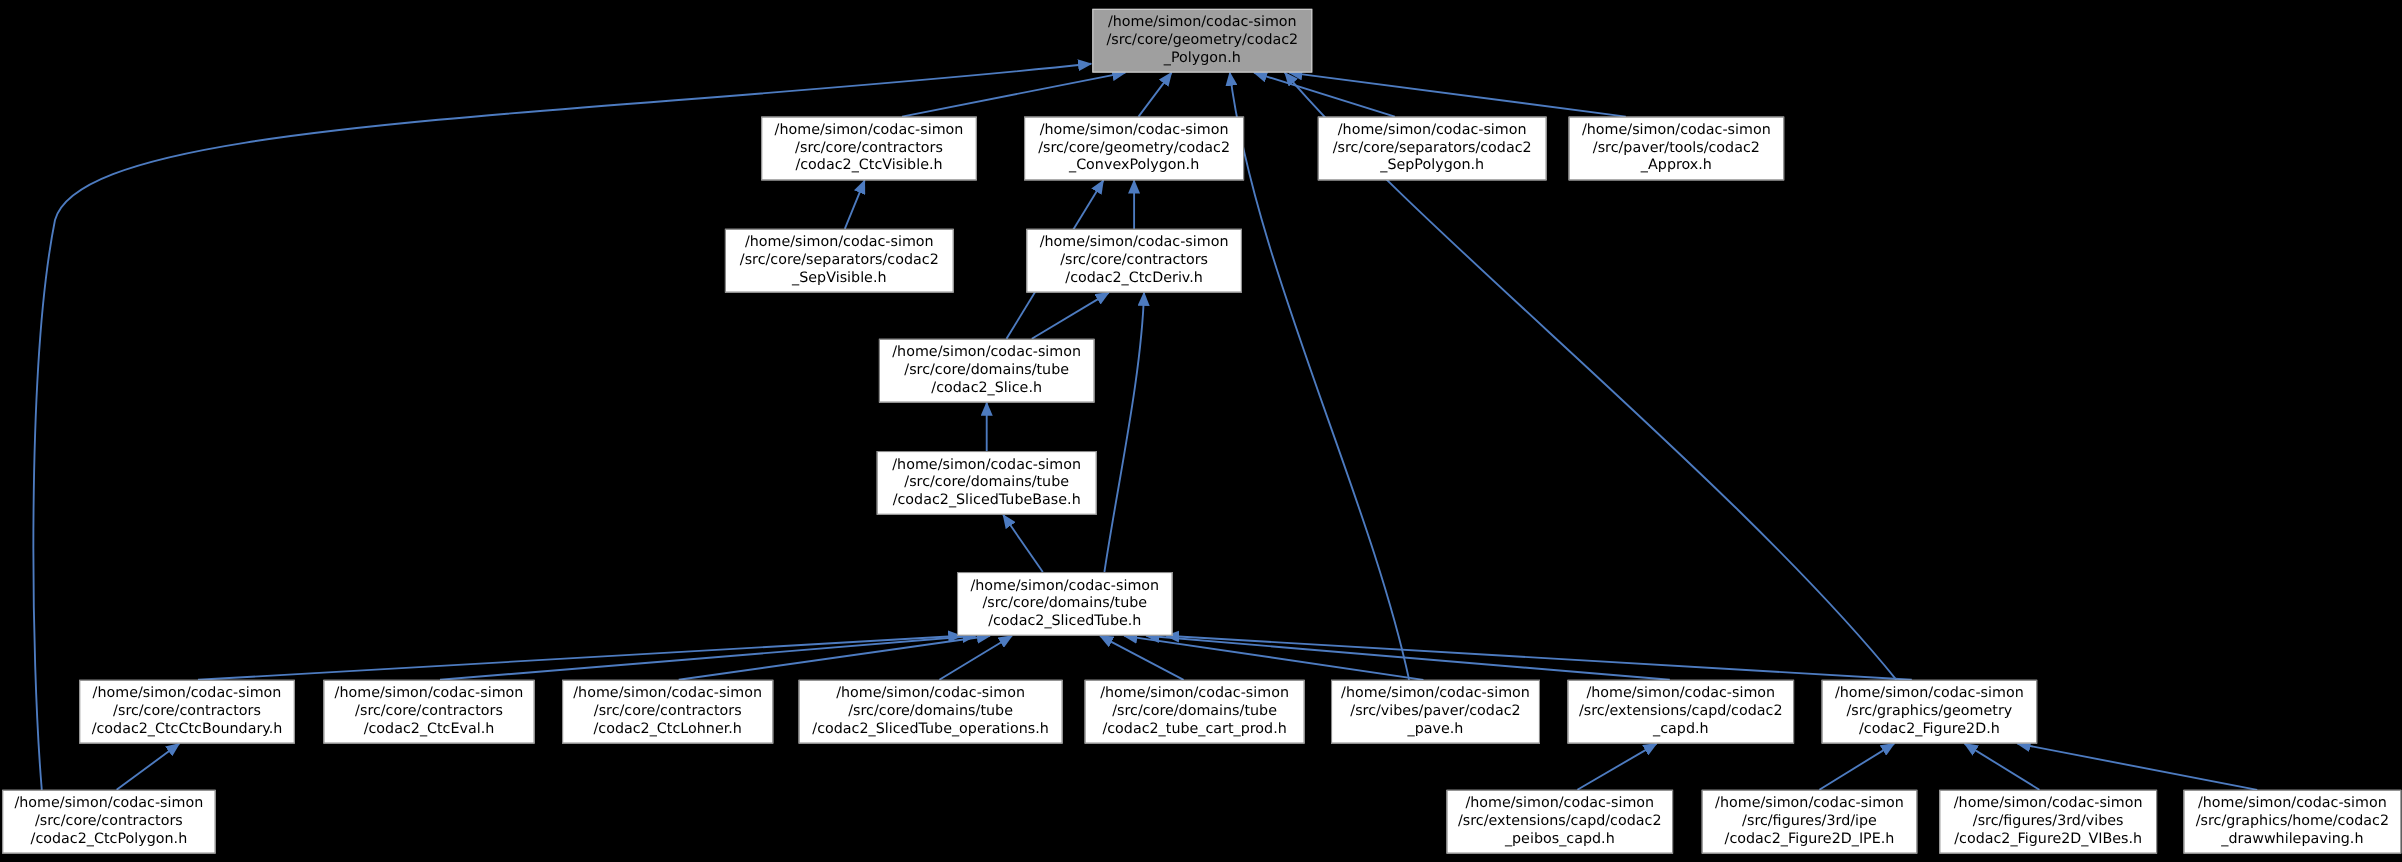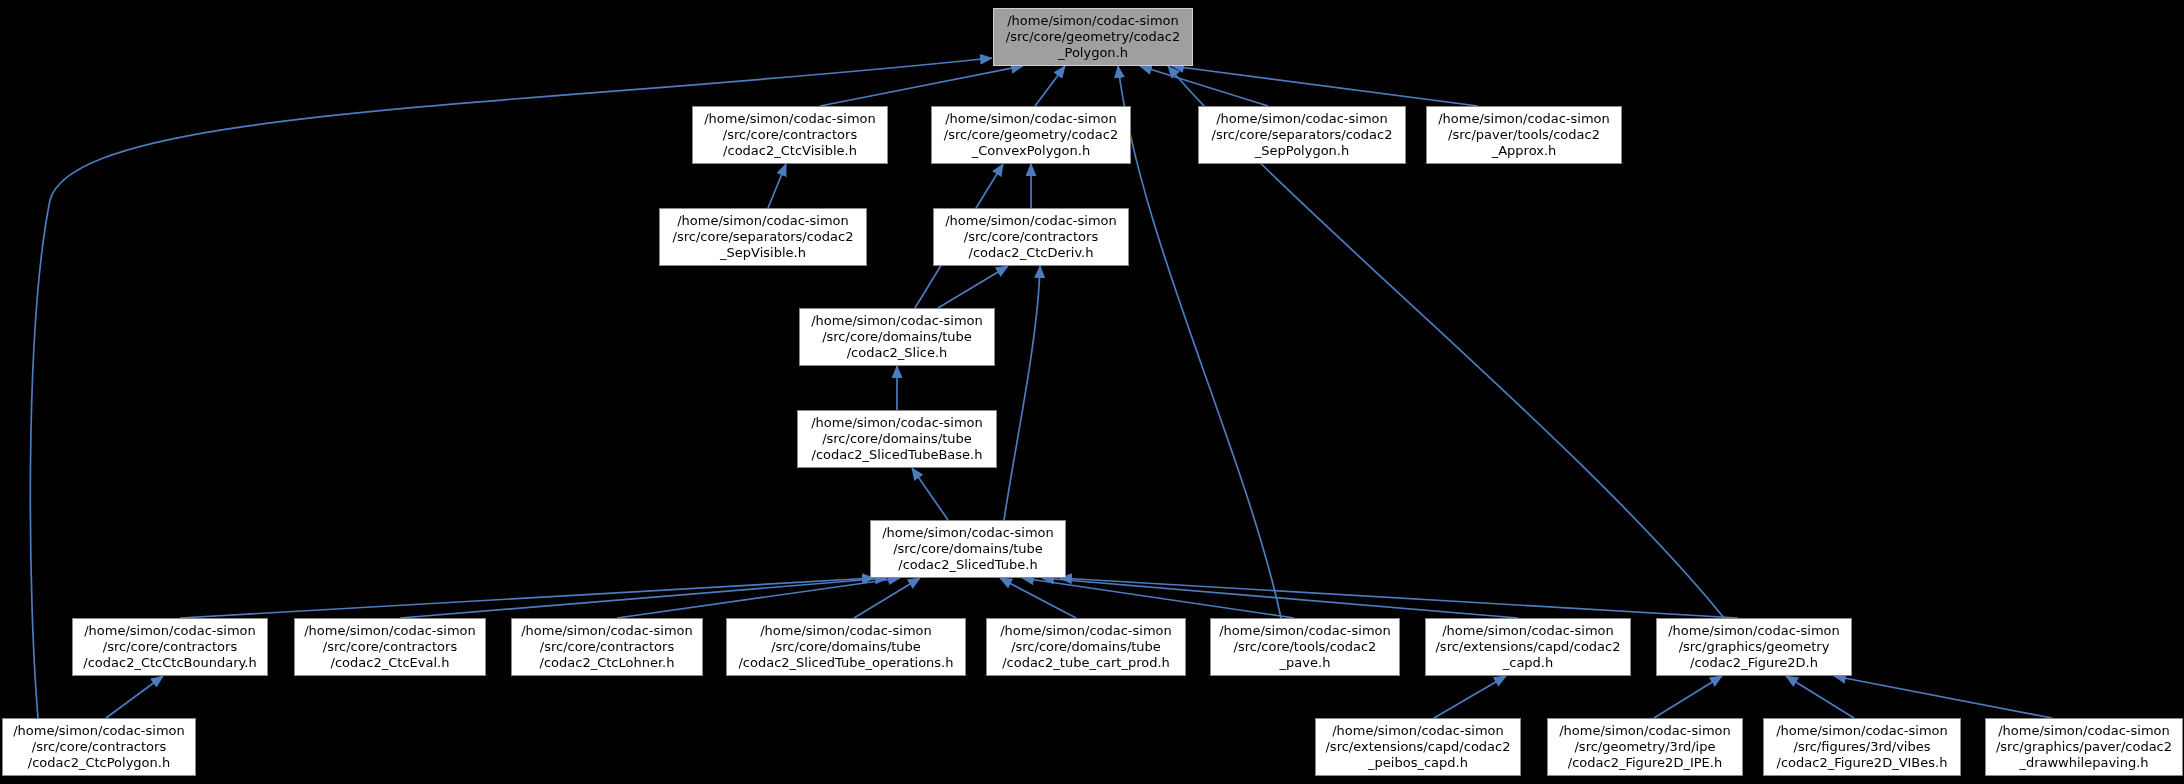--- a/index.html
+++ b/index.html
@@ -152,21 +152,21 @@
       <div class="line">/src/core/domains/tube</div>
       <div class="line">/codac2_SlicedTube_operations.h</div>
     </div>
     <div class="node" style="left: 986px; top: 618px; width: 200px;">
       <div class="line">/home/simon/codac-simon</div>
       <div class="line">/src/core/domains/tube</div>
       <div class="line">/codac2_tube_cart_prod.h</div>
     </div>
     <div class="node" style="left: 1210px; top: 618px; width: 190px;">
       <div class="line">/home/simon/codac-simon</div>
-      <div class="line">/src/core/tools/codac2</div>
+      <div class="line">/src/vibes/paver/codac2</div>
       <div class="line">_pave.h</div>
     </div>
     <div class="node" style="left: 1425px; top: 618px; width: 206px;">
       <div class="line">/home/simon/codac-simon</div>
       <div class="line">/src/extensions/capd/codac2</div>
       <div class="line">_capd.h</div>
     </div>
     <div class="node" style="left: 1656px; top: 618px; width: 196px;">
       <div class="line">/home/simon/codac-simon</div>
       <div class="line">/src/graphics/geometry</div>
@@ -177,26 +177,26 @@
       <div class="line">/src/core/contractors</div>
       <div class="line">/codac2_CtcPolygon.h</div>
     </div>
     <div class="node" style="left: 1315px; top: 718px; width: 206px;">
       <div class="line">/home/simon/codac-simon</div>
       <div class="line">/src/extensions/capd/codac2</div>
       <div class="line">_peibos_capd.h</div>
     </div>
     <div class="node" style="left: 1547px; top: 718px; width: 196px;">
       <div class="line">/home/simon/codac-simon</div>
-      <div class="line">/src/geometry/3rd/ipe</div>
+      <div class="line">/src/figures/3rd/ipe</div>
       <div class="line">/codac2_Figure2D_IPE.h</div>
     </div>
     <div class="node" style="left: 1763px; top: 718px; width: 198px;">
       <div class="line">/home/simon/codac-simon</div>
       <div class="line">/src/figures/3rd/vibes</div>
       <div class="line">/codac2_Figure2D_VIBes.h</div>
     </div>
     <div class="node" style="left: 1985px; top: 718px; width: 198px;">
       <div class="line">/home/simon/codac-simon</div>
-      <div class="line">/src/graphics/paver/codac2</div>
+      <div class="line">/src/graphics/home/codac2</div>
       <div class="line">_drawwhilepaving.h</div>
     </div>
   </div>
 
 </body></html>

